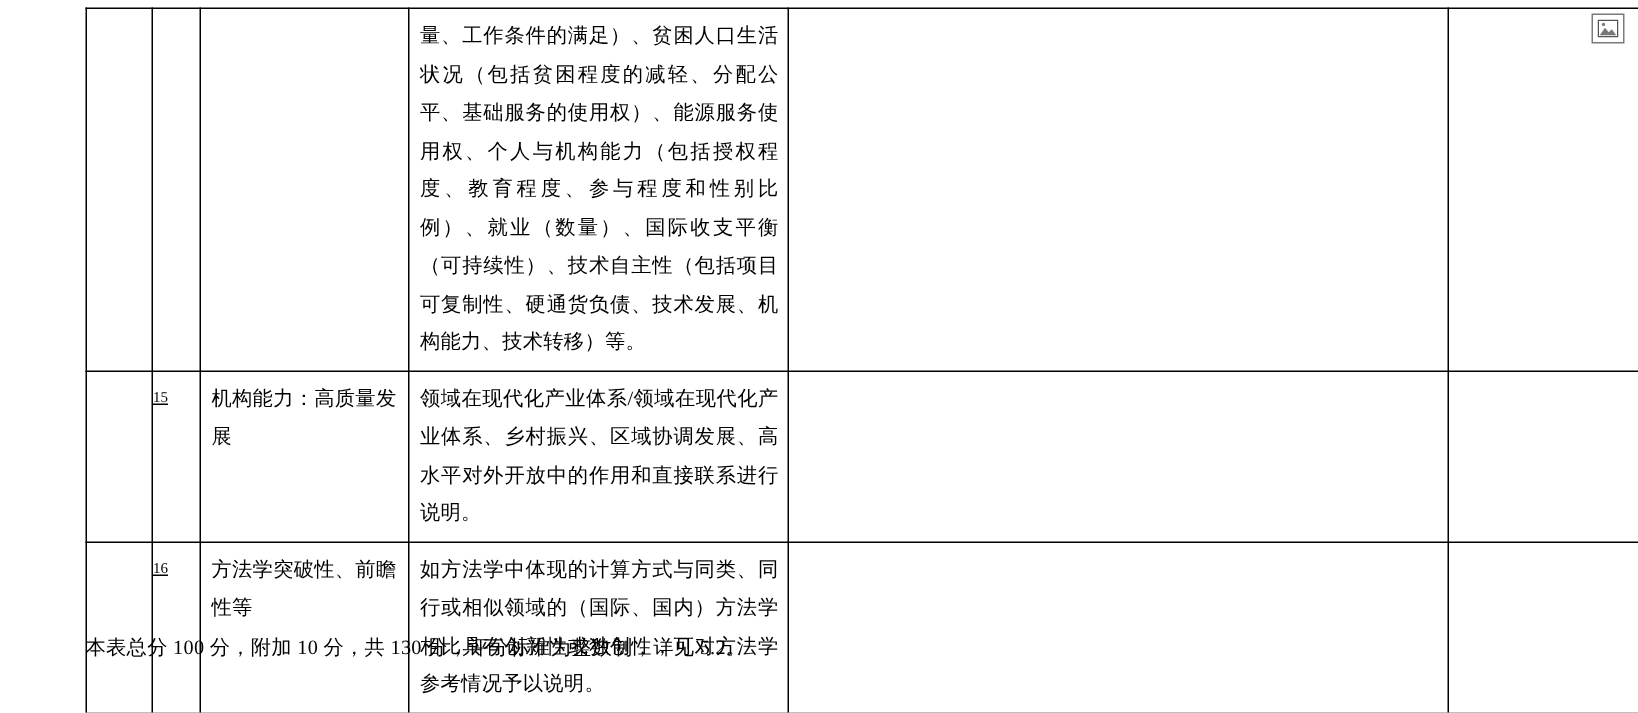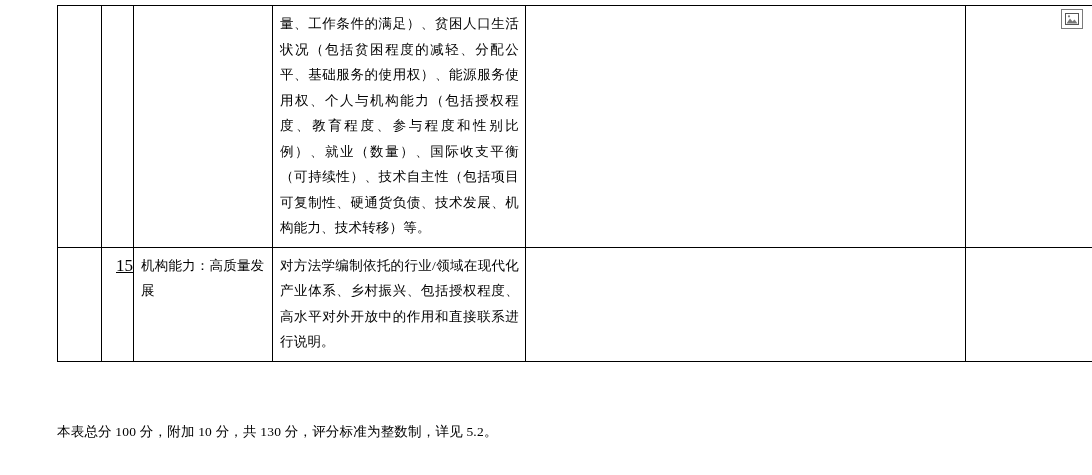--- a/index.html
+++ b/index.html
@@ -41,22 +41,22 @@
   col.c-score   { width: 440px; }
   col.c-last    { width: 127px; }
 
   .cell-pad {
     padding: 5px 6px 6px 7px;
     font-size: 13.5px;
     line-height: 25.5px;
     letter-spacing: 0.2px;
   }
   .num-cell {
-    text-align: right;
-    font-size: 17px;
+    text-align: left;
+    font-size: 10px;
     padding-top: 5px;
     line-height: 25.5px;
     font-family: "Liberation Serif", "DejaVu Serif", serif;
     text-decoration: underline;
   }
   .desc-cell {
     font-size: 13.5px;
     line-height: 25.5px;
   }
   .justify {
@@ -144,21 +144,41 @@
         <td>
             <div class="cell-pad empty-cell"></div>
           </td>
         <td>
             <div class="num-cell">15</div>
           </td>
         <td>
             <div class="cell-pad name-cell">机构能力：高质量发展</div>
           </td>
         <td>
-            <div class="cell-pad desc-cell justify">对方法学编制依托的行业/领域在现代化产业体系、乡村振兴、包括授权程度、高水平对外开放中的作用和直接联系进行说明。</div>
+            <div class="cell-pad desc-cell justify">领域在现代化产业体系/领域在现代化产业体系、乡村振兴、区域协调发展、高水平对外开放中的作用和直接联系进行说明。</div>
+          </td>
+        <td>
+            <div class="cell-pad"></div>
+          </td>
+        <td>
+            <div class="cell-pad"></div>
+          </td>
+      </tr>
+      <tr>
+        <td>
+            <div class="cell-pad empty-cell"></div>
+          </td>
+        <td>
+            <div class="num-cell">16</div>
+          </td>
+        <td>
+            <div class="cell-pad name-cell">方法学突破性、前瞻性等</div>
+          </td>
+        <td>
+            <div class="cell-pad desc-cell justify">如方法学中体现的计算方式与同类、同行或相似领域的（国际、国内）方法学相比具有创新性或独创性，可对方法学参考情况予以说明。</div>
           </td>
         <td>
             <div class="cell-pad"></div>
           </td>
         <td>
             <div class="cell-pad"></div>
           </td>
       </tr>
     </tbody>
   </table>

